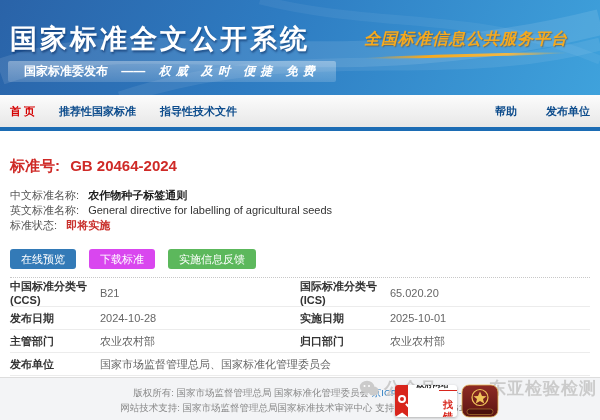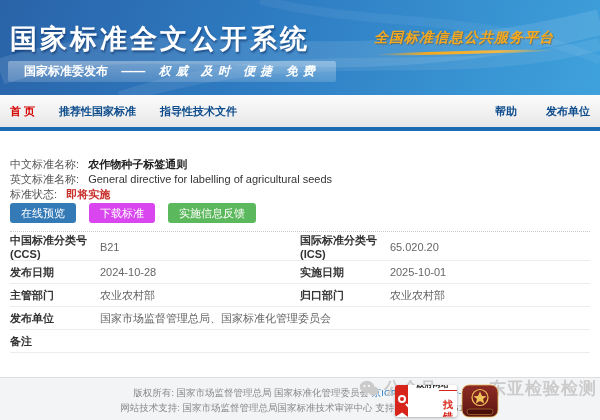--- a/index.html
+++ b/index.html
@@ -24,22 +24,22 @@
   }
   .pub-band {
     position:absolute; left:8px; top:61px; height:21px; line-height:21px;
     padding:0 16px 0 16px; border-radius:2px;
     background:linear-gradient(rgba(255,255,255,.34),rgba(255,255,255,.16));
     color:#fff; font-size:12px; font-weight:bold; white-space:nowrap;
   }
   .pub-band .dash { margin:0 10px; font-weight:bold; }
   .pub-band .slogan { font-style:italic; letter-spacing:5px; }
   .platform {
-    position:absolute; right:46px; top:29px; text-align:center;
-    color:#f6a91d; font-size:14px; font-weight:bold; font-style:italic;
+    position:absolute; right:32px; top:29px; text-align:center;
+    color:#f6a91d; font-size:16px; font-weight:bold; font-style:italic;
     letter-spacing:1px; text-shadow:1px 1px 1px rgba(110,60,0,.45);
   }
   .platform-underline {
     height:3px; margin-top:4px; border-radius:50%;
     background:linear-gradient(90deg,rgba(246,169,29,0),#f6a91d 30%,#f2b845 70%,rgba(246,169,29,0));
     transform:rotate(-1.5deg);
   }
 
   
   .nav {
@@ -56,21 +56,21 @@
   
   .main { padding:26px 10px 0; background:#fff; }
   .std-number { color:#cf2a27; font-weight:bold; font-size:15px; margin:0 0 12px; }
   .std-number .num { margin-left:6px; }
   .meta-line { font-size:11px; line-height:15px; color:#555; }
   .meta-line .lbl { margin-right:6px; }
   .meta-line .val { color:#333; }
   .meta-line .val.bold { font-weight:bold; color:#1c1c1c; }
   .meta-line .val.red { font-weight:bold; color:#c9302c; }
 
-  .btn-row { margin-top:1px; display:flex; gap:13px; }
+  .btn-row { margin-top:16px; display:flex; gap:13px; }
   .btn {
     height:20px; padding:0 11px; border:none; border-radius:3px;
     color:#fff; font-size:11px; font-family:"Liberation Sans",sans-serif;
     line-height:20px; cursor:pointer;
   }
   .btn-preview { background:#337ab7; }
   .btn-download { background:#d946ef; }
   .btn-feedback { background:#5cb85c; }
 
   .dotted { border-top:1px dotted #c8c8c8; margin-top:8px; }
@@ -146,20 +146,24 @@
     <span class="nav-item">指导性技术文件</span>
     <span class="nav-spacer"></span>
     <span class="nav-right">
       <span class="nav-item">帮助</span>
       <span class="nav-item">发布单位</span>
     </span>
   </nav>
   <div class="blue-bar"></div>
 
   <main class="main">
+    <div class="std-number">
+      <span>标准号:</span>
+      <span class="num">GB 20464-2024</span>
+    </div>
 
     <div class="meta-line">
       <span class="lbl">中文标准名称:</span>
       <span class="val bold">农作物种子标签通则</span>
     </div>
     <div class="meta-line">
       <span class="lbl">英文标准名称:</span>
       <span class="val">General directive for labelling of agricultural seeds</span>
     </div>
     <div class="meta-line">

